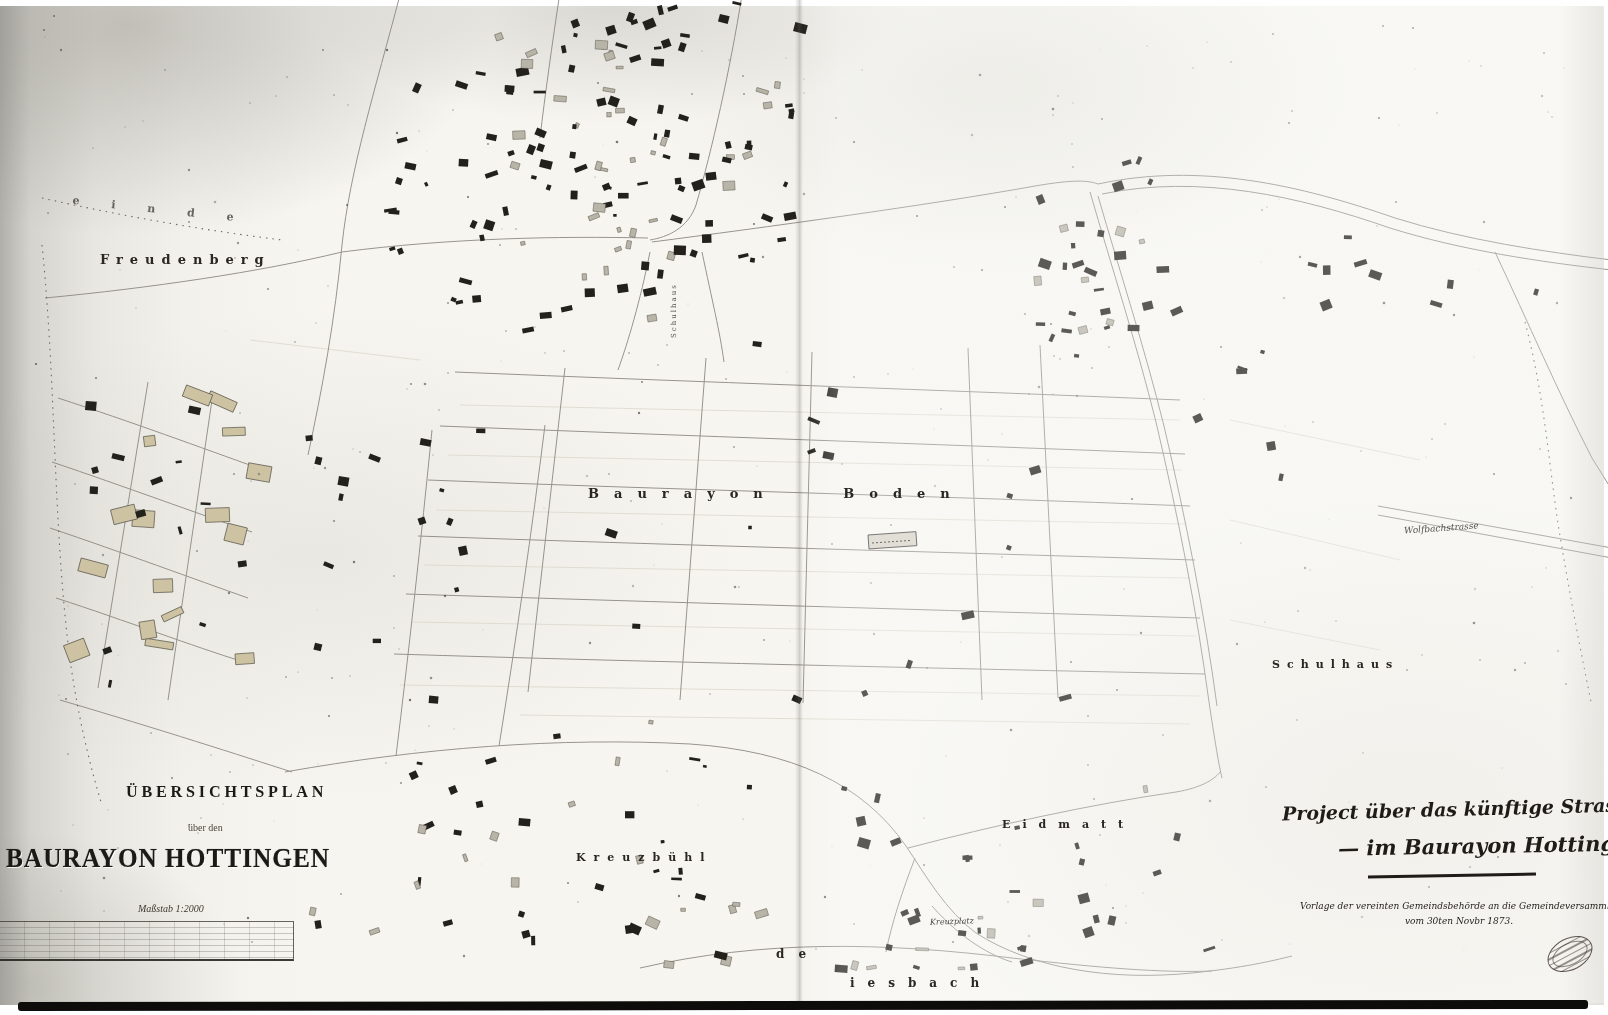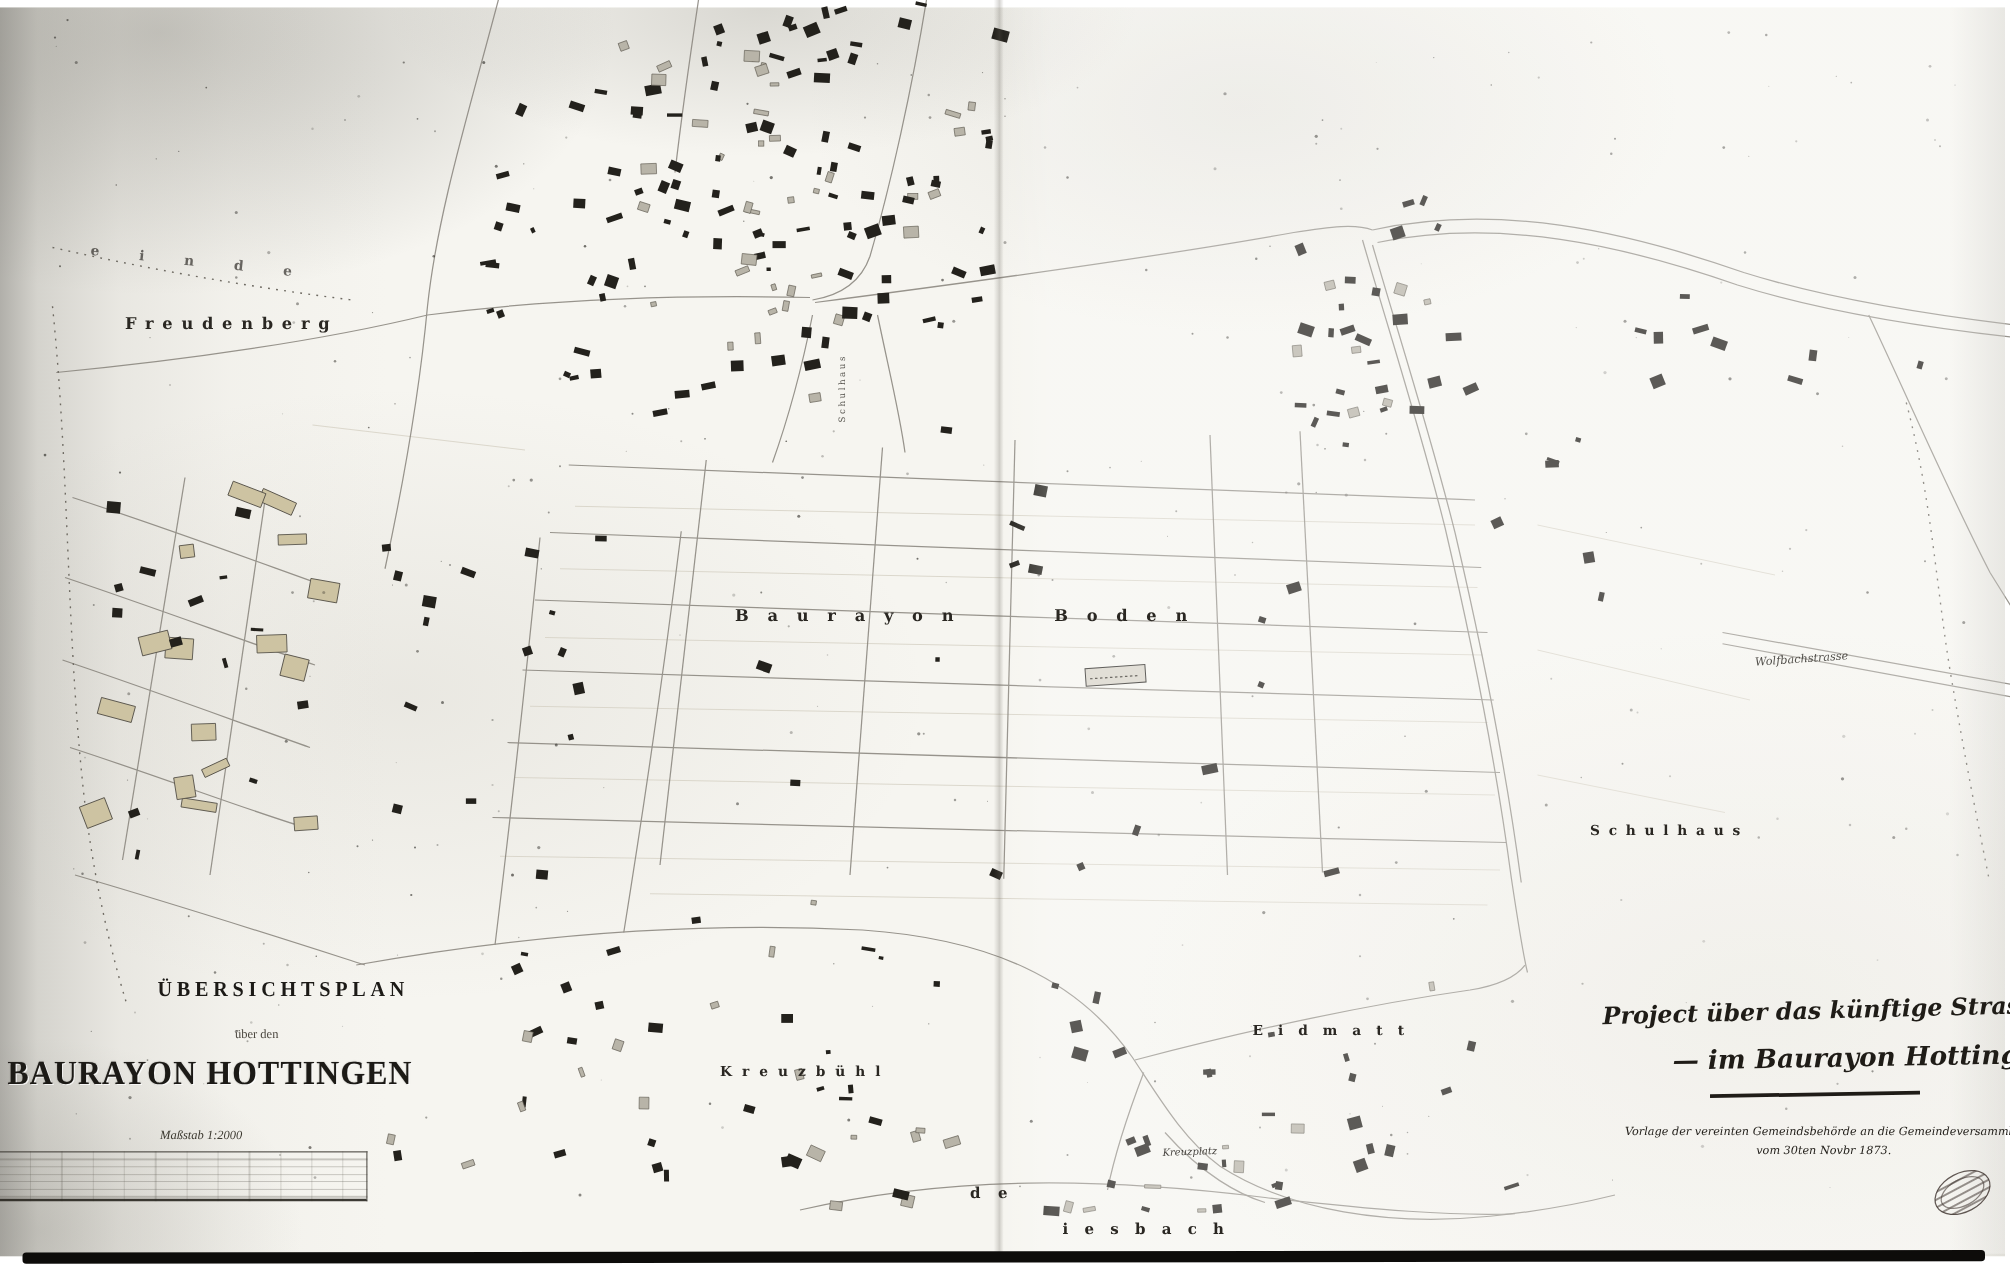--- a/index.html
+++ b/index.html
@@ -24,21 +24,21 @@
     background:linear-gradient(90deg, rgba(255,255,255,0), rgba(255,255,255,.26) 40px);}
   #bottom-strip{position:absolute;left:18px;right:20px;top:1001px;height:9px;background:#0d0c0a;border-radius:3px;transform:rotate(-.08deg);}
   
   .pl{position:absolute;font-family:"DejaVu Serif",serif;color:#2a2722;white-space:nowrap;font-weight:bold;}
   .hand{font-family:"DejaVu Serif",serif;font-style:italic;color:#1f1c17;white-space:nowrap;position:absolute;}
   
   .tb{position:absolute;color:#1c1a16;font-family:"Liberation Serif","DejaVu Serif",serif;white-space:nowrap;}
   #tb-heading{left:126px;top:782px;font-size:17px;font-weight:bold;letter-spacing:4px;transform:scaleX(.95);transform-origin:0 0;text-shadow:0 0 1px rgba(255,255,255,.7);}
   #tb-sub{left:188px;top:822px;font-size:10px;color:#4a463e;}
   #tb-main{left:6px;top:843px;font-size:27px;font-weight:bold;letter-spacing:1px;transform:scaleX(.94);transform-origin:0 0;text-shadow:1px 1px 0 rgba(255,255,255,.8),0 0 1px rgba(30,28,24,.6);}
-  #tb-scale{left:128px;top:903px;font-size:10px;font-style:italic;color:#3b382f;}
+  #tb-scale{left:138px;top:903px;font-size:10px;font-style:italic;color:#3b382f;}
   #scalebar{position:absolute;left:0;top:921px;width:293px;height:37px;
     border:1px solid rgba(55,52,45,.75);border-left:none;border-bottom:2px solid rgba(40,38,32,.9);
     background:
       repeating-linear-gradient(180deg, rgba(0,0,0,0) 0 5px, rgba(90,87,78,.30) 5px 6px),
       repeating-linear-gradient(90deg, rgba(0,0,0,0) 0 24px, rgba(90,87,78,.22) 24px 25px);}
   
   #pn1{left:1282px;top:797px;font-size:19px;font-weight:bold;transform:rotate(-1.5deg);}
   #pn2{left:1338px;top:833px;font-size:21px;font-weight:bold;transform:rotate(-1deg);}
   #pn-underline{position:absolute;left:1368px;top:874px;width:168px;height:3px;background:#1f1c17;transform:rotate(-1deg);}
   #pn3{left:1300px;top:901px;font-size:9px;}

